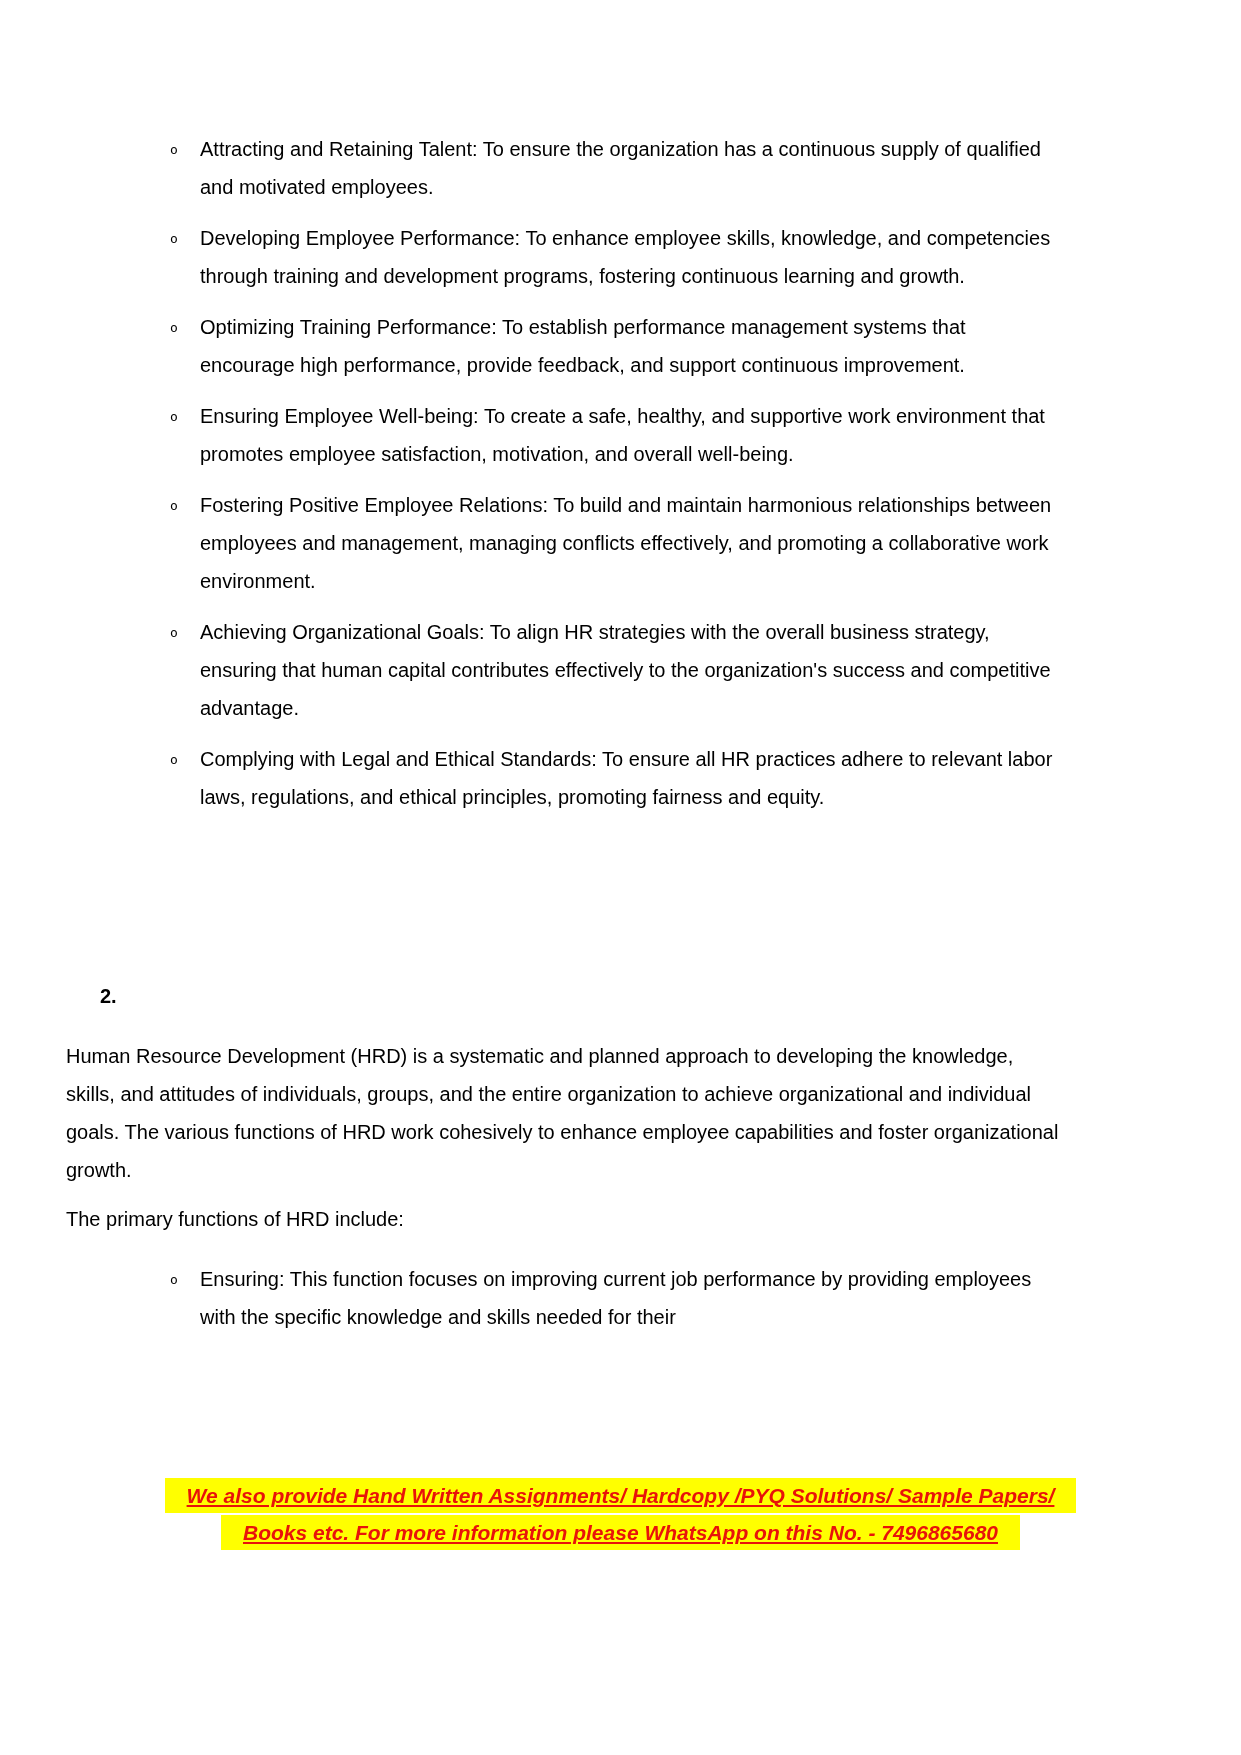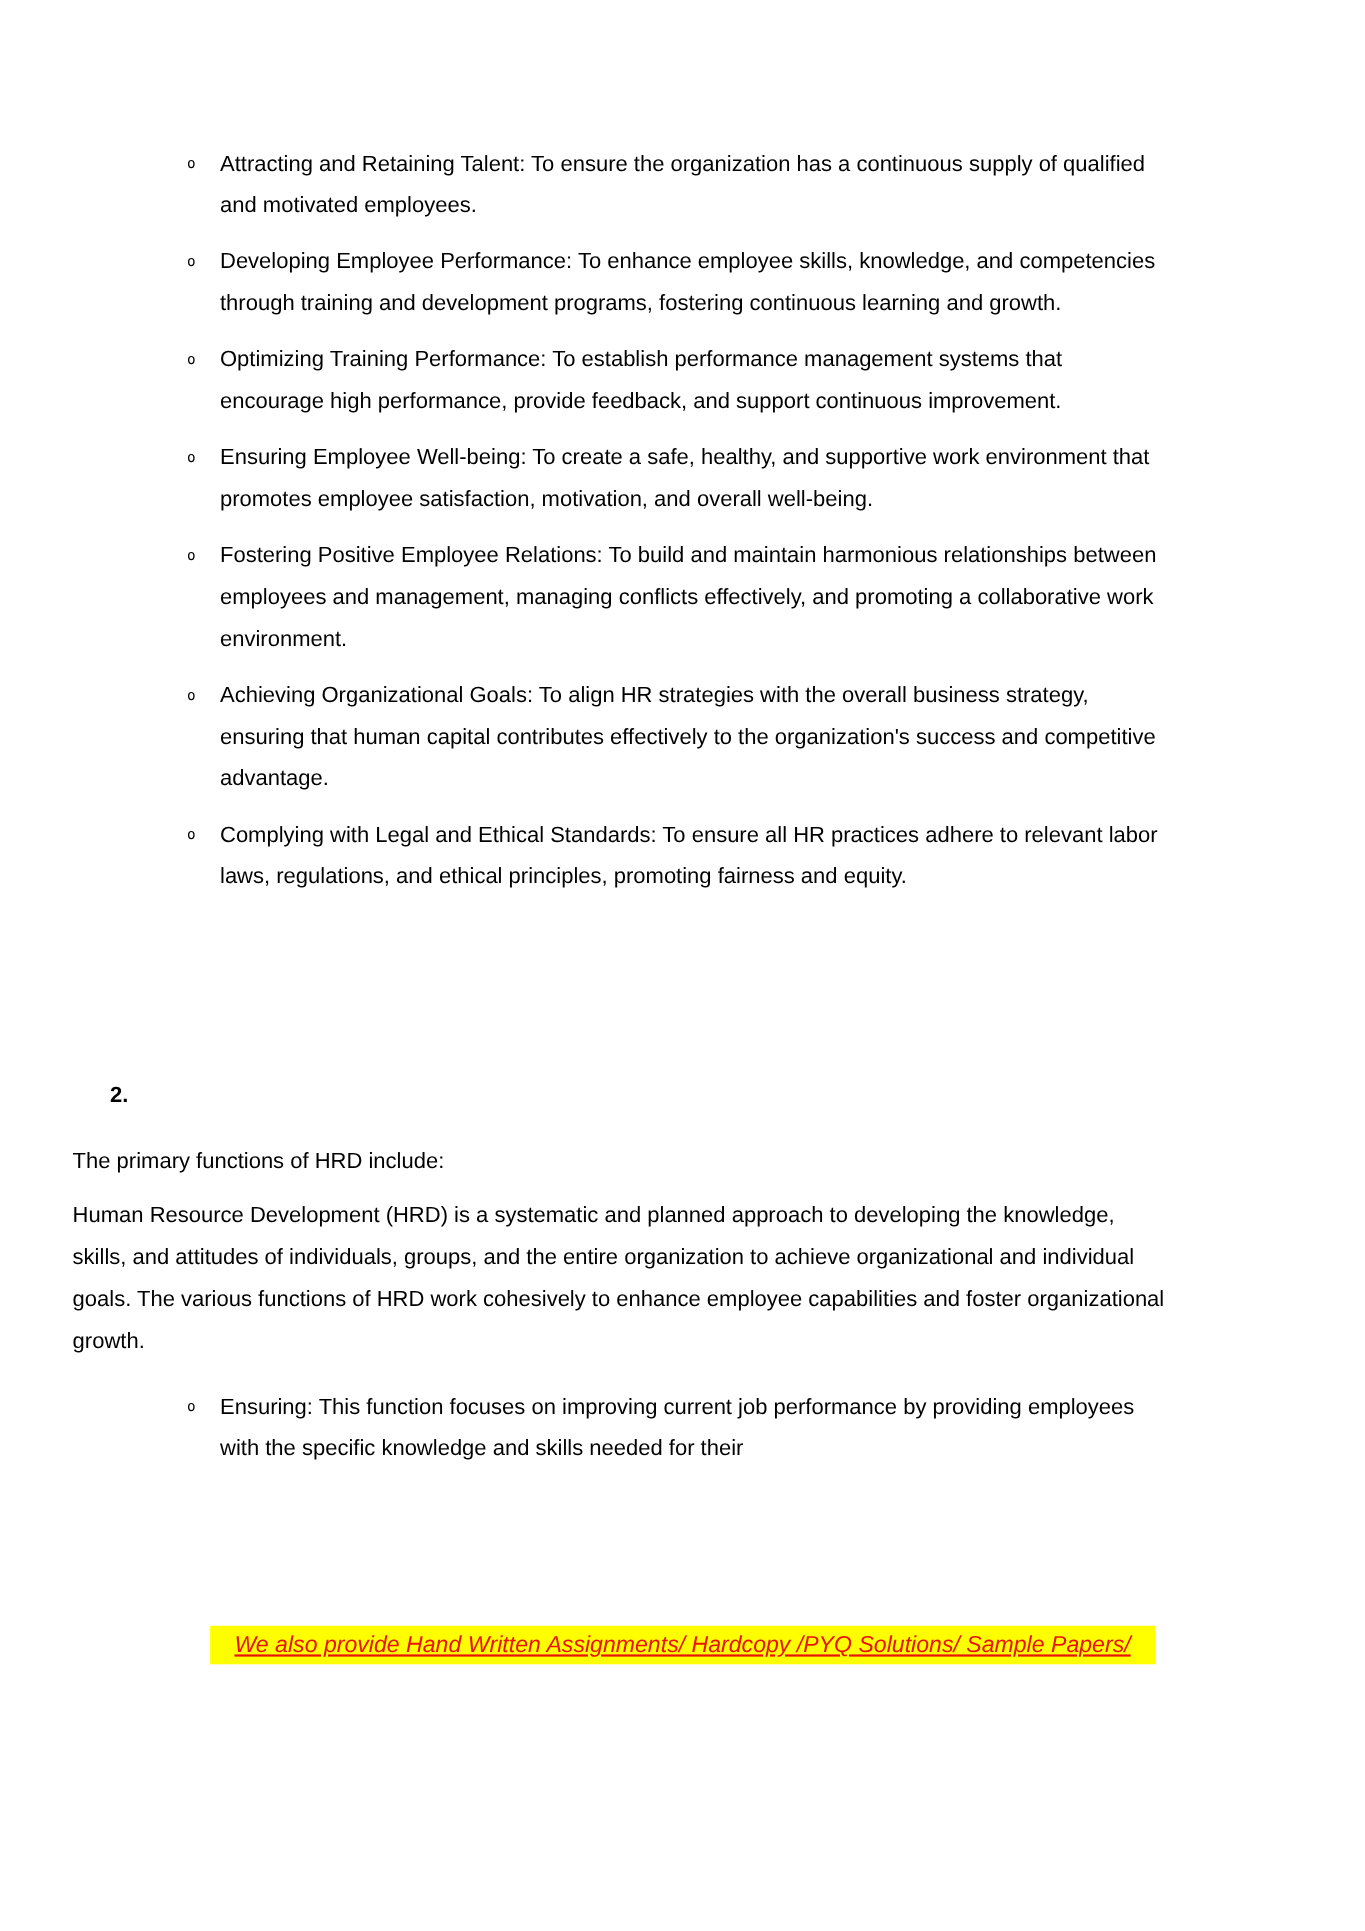--- a/index.html
+++ b/index.html
@@ -52,21 +52,21 @@
     left: 0;
     right: 0;
     top: 1478px;
     text-align: center;
   }
   .footer-line {
     display: inline-block;
     background: var(--highlight, #ffff00);
     color: var(--footer-color, #e8130a);
     font-size: 21px;
-    font-weight: normal;
+    font-weight: bold;
     font-style: italic;
     text-decoration: underline;
     line-height: 35px;
     padding: 0 22px;
   }
   .footer-row { line-height: 35px; }
 </style>
 </head>
 <body>
 
@@ -109,31 +109,34 @@
       <span>To ensure all HR practices adhere to relevant labor laws, regulations, and ethical principles, promoting fairness and equity.</span>
     </li>
   </ul>
 
   <div class="spacer-large"></div>
 
   <div class="question-heading">
     <span class="question-number">2.</span>
   </div>
 
+  <p class="para">Human Resource Development (HRD) is a systematic and planned approach to developing the knowledge, skills, and attitudes of individuals, groups, and the entire organization to achieve organizational and individual goals. The various functions of HRD work cohesively to enhance employee capabilities and foster organizational growth.</p>
+
   <p class="para">The primary functions of HRD include:</p>
-
-  <p class="para">Human Resource Development (HRD) is a systematic and planned approach to developing the knowledge, skills, and attitudes of individuals, groups, and the entire organization to achieve organizational and individual goals. The various functions of HRD work cohesively to enhance employee capabilities and foster organizational growth.</p>
 
   <ul class="bullet-list sub-list">
     <li class="bullet-item">
       <span class="marker">o</span>
       <span class="bullet-title">Ensuring:</span>
       <span>This function focuses on improving current job performance by providing employees with the specific knowledge and skills needed for their</span>
     </li>
   </ul>
 
 </div>
 
 <div class="footer">
   <div class="footer-row">
     <span class="footer-line">We also provide Hand Written Assignments/ Hardcopy /PYQ Solutions/ Sample Papers/</span>
   </div>
+  <div class="footer-row">
+    <span class="footer-line">Books etc. For more information please WhatsApp on this No. - 7496865680</span>
+  </div>
 </div>
 
 </body></html>

